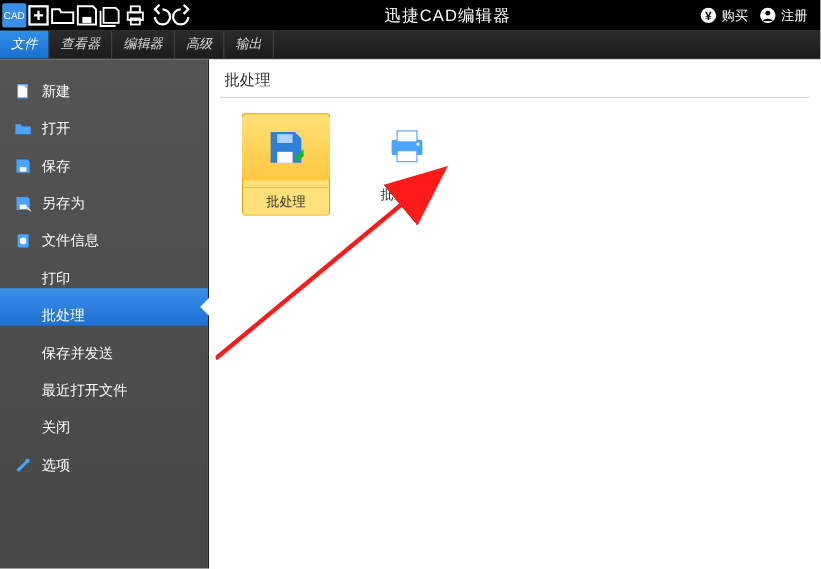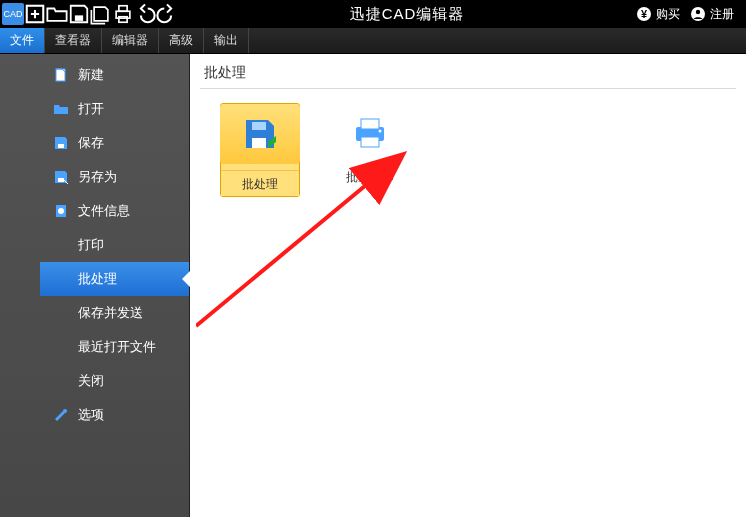--- a/index.html
+++ b/index.html
@@ -9,31 +9,31 @@
   .titlebar { height: 28px; background: #000; display: flex; align-items: center; color: #fff; font-size: 12px; }
   .titlebar .tb-left { display: flex; align-items: center; gap: 0; padding-left: 2px; }
   .titlebar .cad-logo { width: 22px; height: 22px; background: #3a8ee6; color: #fff; font-size: 9px; display:flex; align-items:center; justify-content:center; border-radius:2px;}
   .titlebar .tb-btn { width: 22px; height: 22px; display:flex; align-items:center; justify-content:center; cursor:pointer; }
   .titlebar .tb-title { flex:1; text-align:center; font-size:15px; letter-spacing:1px; }
   .titlebar .tb-right { display:flex; align-items:center; gap:10px; padding-right:12px; }
   .titlebar .tb-right-item { display:flex; align-items:center; gap:4px; cursor:pointer; }
   .titlebar svg { display:block; }
 
   
-  .ribbon { height: 26px; background: linear-gradient(#2a2a2a,#1c1c1c); display:flex; align-items:stretch; color:#ddd; font-size:12px; border-bottom:1px solid #000;}
+  .ribbon { height: 26px; background: linear-gradient(#2a2a2a,#1c1c1c); display:flex; align-items:stretch; color:#ddd; font-size:12px; border-bottom:1px solid #000;font-style:italic;}
   .ribbon .tab { padding: 0 10px; display:flex; align-items:center; cursor:pointer; }
   .ribbon .tab.active { background: linear-gradient(#2f8fe8,#1a6fd0); color:#fff; }
   .ribbon .sep { width:1px; background:#444; }
 
   
   .main { display:flex; height: calc(517px - 28px - 26px); }
 
   
   .leftpanel { width: 190px; background: linear-gradient(#545454,#474747); border-right:1px solid #222; display:flex; flex-direction:column; padding-top:4px;}
-  .menu-item { height:34px; display:flex; align-items:center; gap:8px; padding-left:12px; color:#fff; font-size:13px; cursor:pointer; position:relative;margin-left:40px;}
+  .menu-item { height:34px; display:flex; align-items:flex-end; gap:8px; padding-left:12px; color:#fff; font-size:13px; cursor:pointer; position:relative;}
   .menu-item.selected { background: linear-gradient(#3a8fe8,#1f6fd4); }
   .menu-item.selected::after{
     content:""; position:absolute; right:-1px; top:50%; transform:translateY(-50%);
     width:0;height:0;border-top:8px solid transparent;border-bottom:8px solid transparent;border-right:8px solid #fff;
   }
   .menu-item .micon { width:18px; height:18px; display:flex; align-items:center; justify-content:center; }
   .menu-item .micon svg{width:16px;height:16px;}
 
   
   .content { flex:1; background:#fff; position:relative; }

